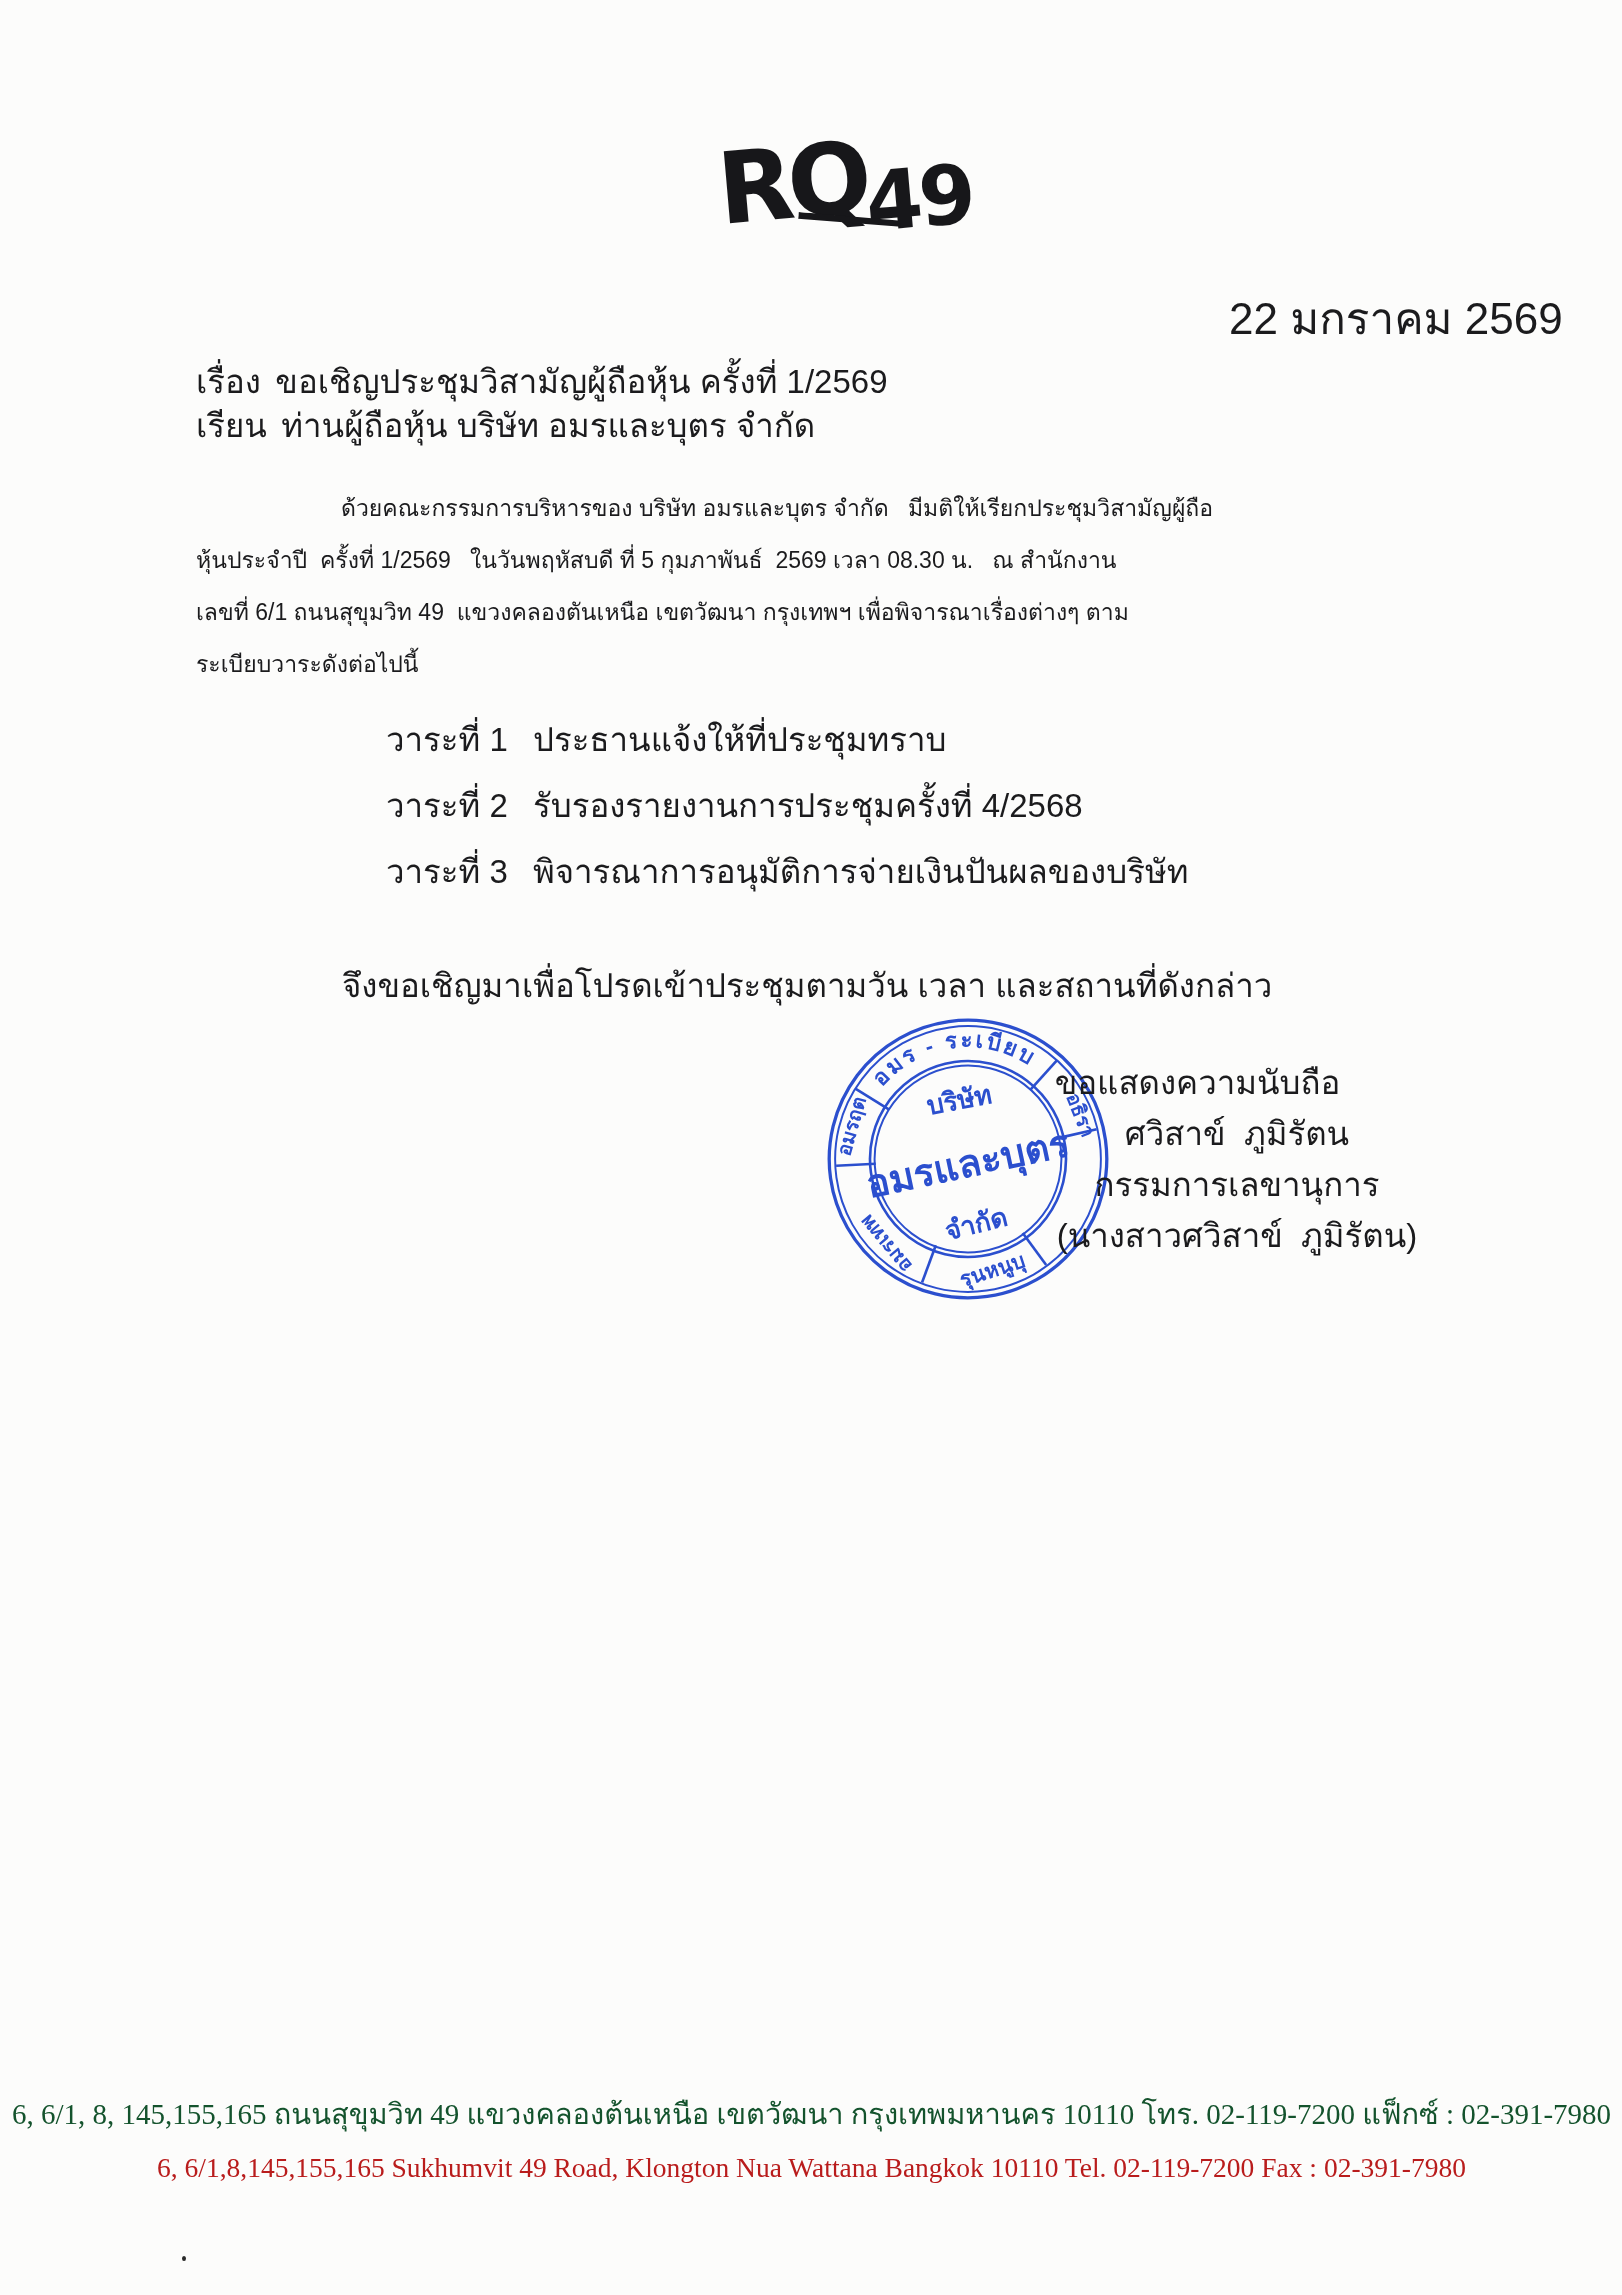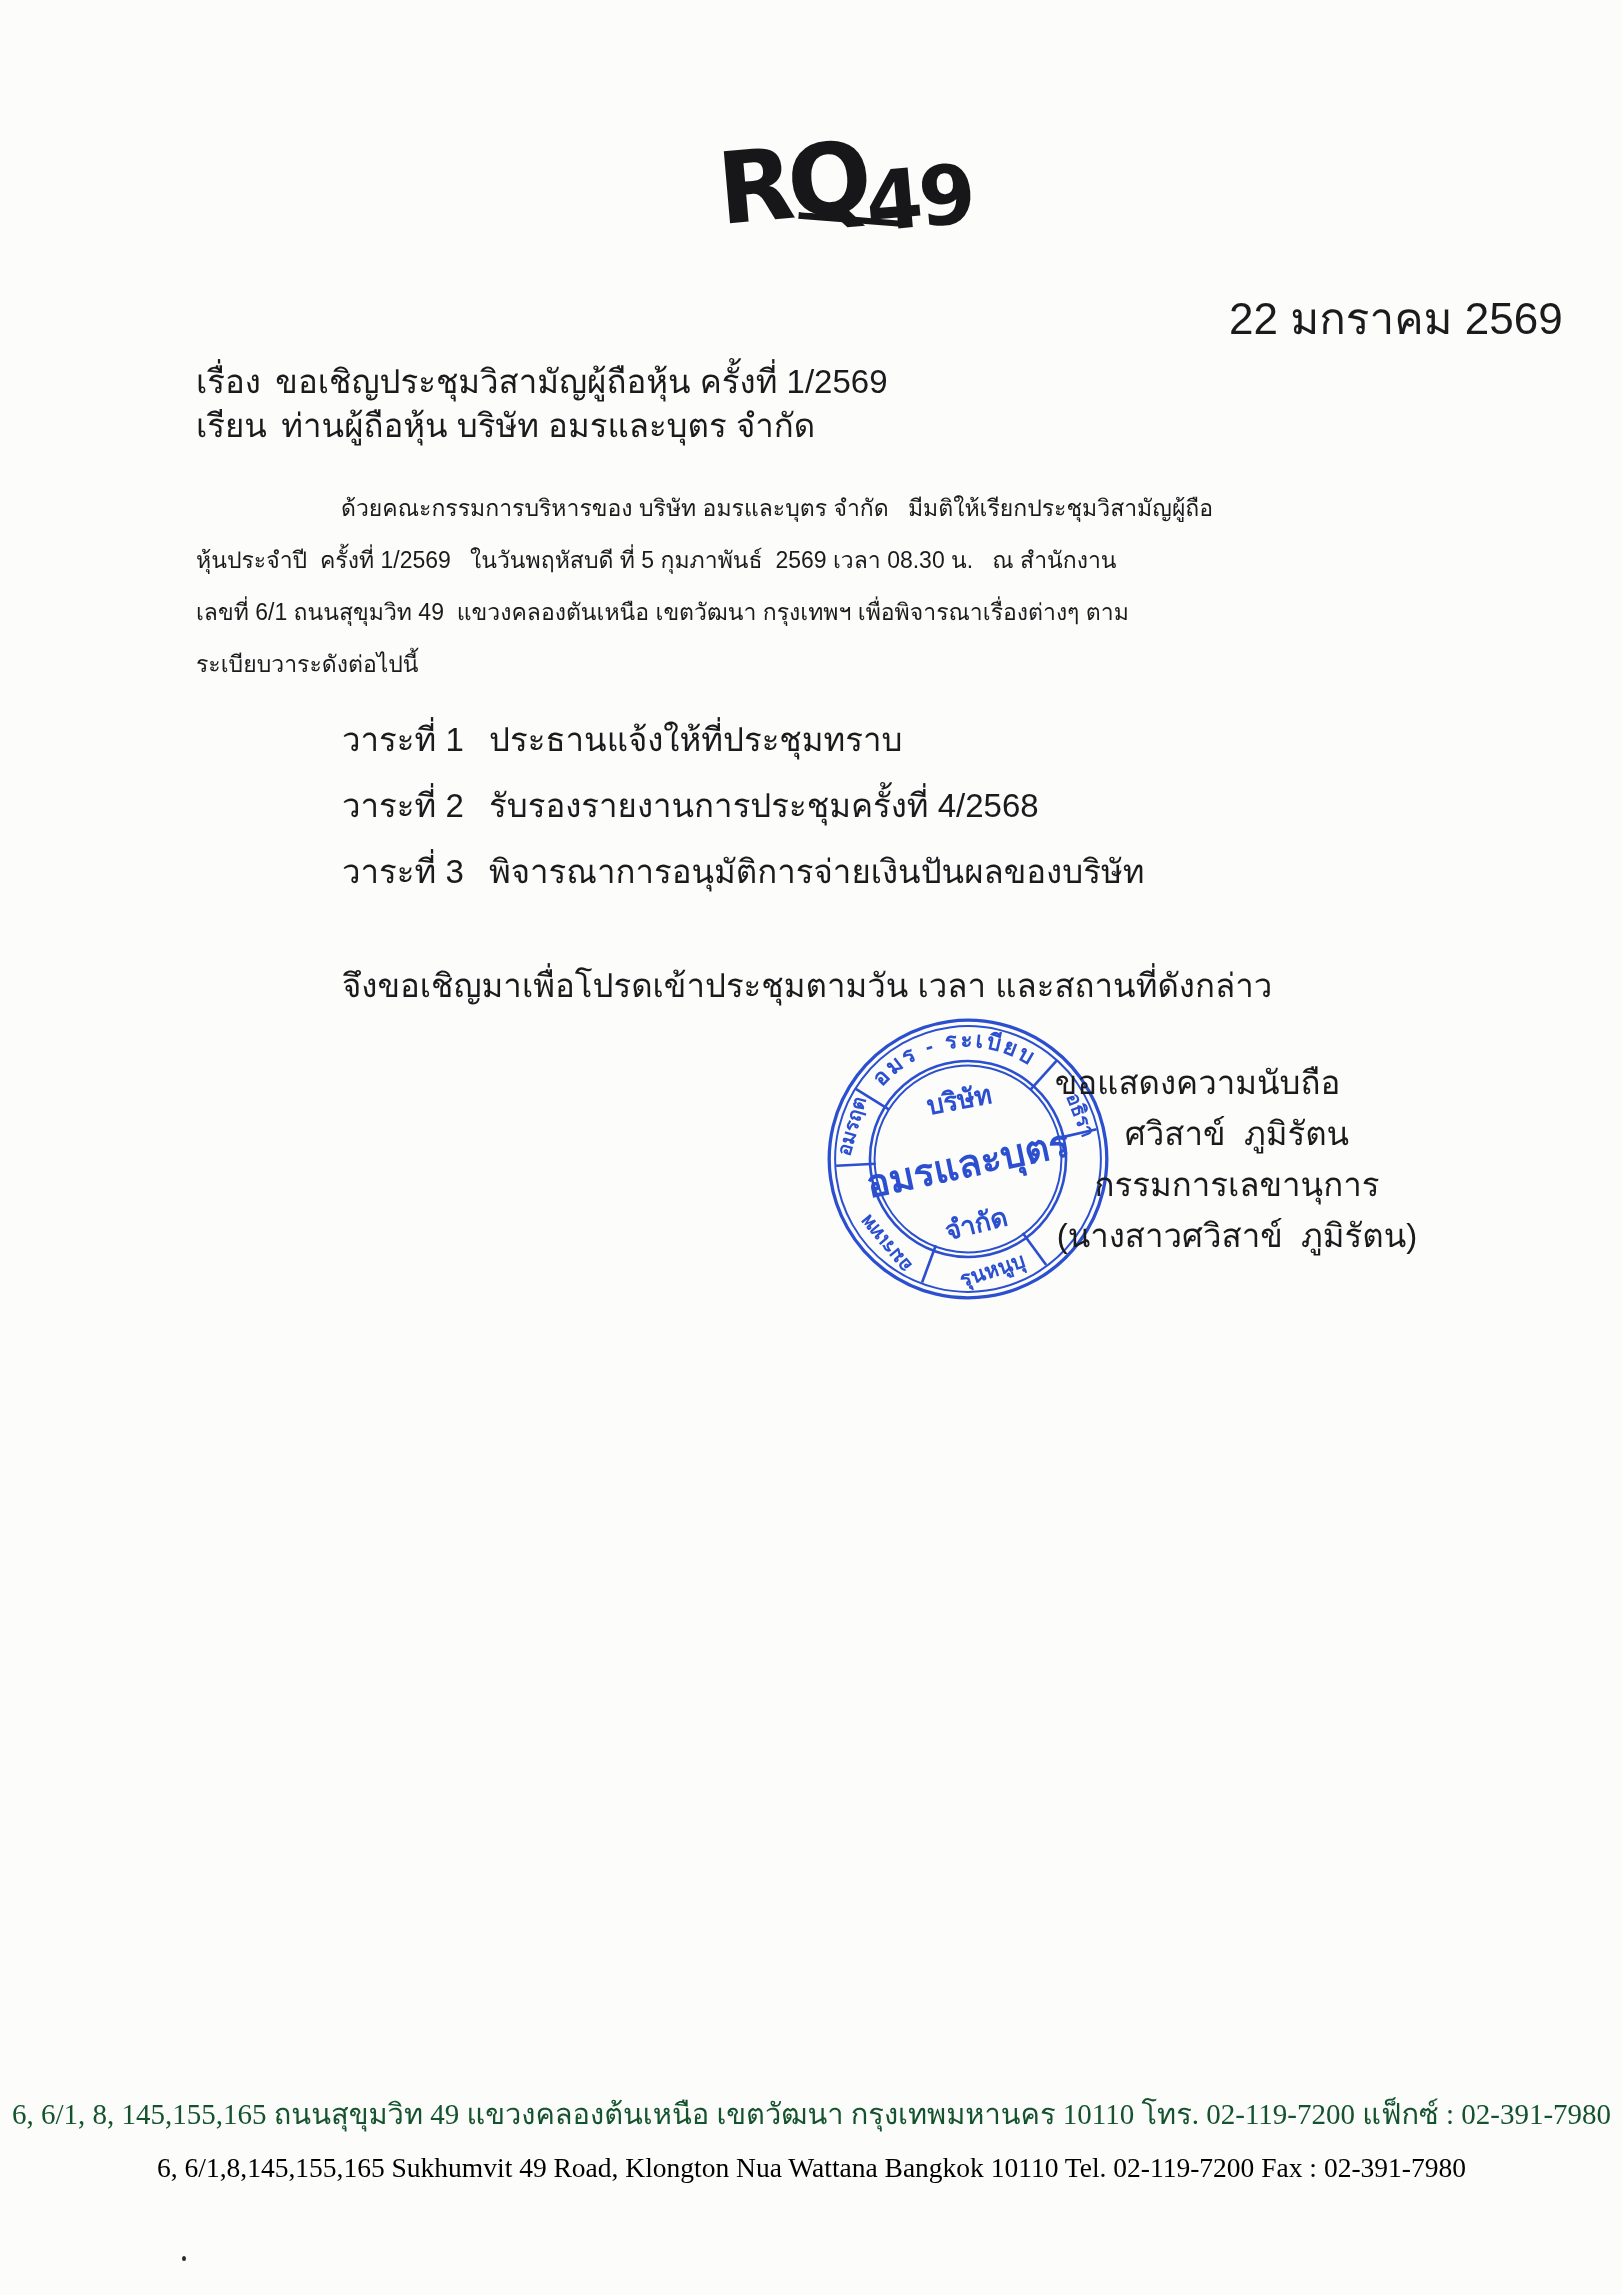--- a/index.html
+++ b/index.html
@@ -50,21 +50,21 @@
   .body-par {
     position: absolute; left: 196px; top: 482px; width: 1250px;
     font-size: 23px; line-height: 52px;
   }
   .body-par .indent { text-indent: 145px; }
 
   .agenda {
     position: absolute; left: 342px; top: 713px; width: 1112px;
     font-size: 33px;
   }
-  .agenda-row { position: relative; height: 66px; }
+  .agenda-row { position: relative; height: 66px; margin-left: 44px; }
   .agenda-row .a-label { position: absolute; left: 0; }
   .agenda-row .a-text  { position: absolute; left: 147px; }
 
   .closing-line {
     position: absolute; left: 342px; top: 959px;
     font-size: 33px;
   }
 
   
   .sig-block {
@@ -84,21 +84,21 @@
   .footer-thai {
     position: absolute; left: 0; top: 2091px; width: 100%;
     text-align: center;
     font-family: "Liberation Serif", serif;
     font-size: 29px; color: #14532d;
   }
   .footer-eng {
     position: absolute; left: 0; top: 2152px; width: 100%;
     text-align: center;
     font-family: "Liberation Serif", serif;
-    font-size: 27.5px; color: #000000;
+    font-size: 27.5px; color: #b91c1c;
   }
   .scan-dot {
     position: absolute; left: 182px; top: 2256px;
     width: 3.9px; height: 5.2px; border-radius: 50%;
     background: #2a2a2a;
   }
 
   
   .stamp-wrap text { fill: #2b4fce; font-family: "Liberation Sans", sans-serif; }
 </style>

